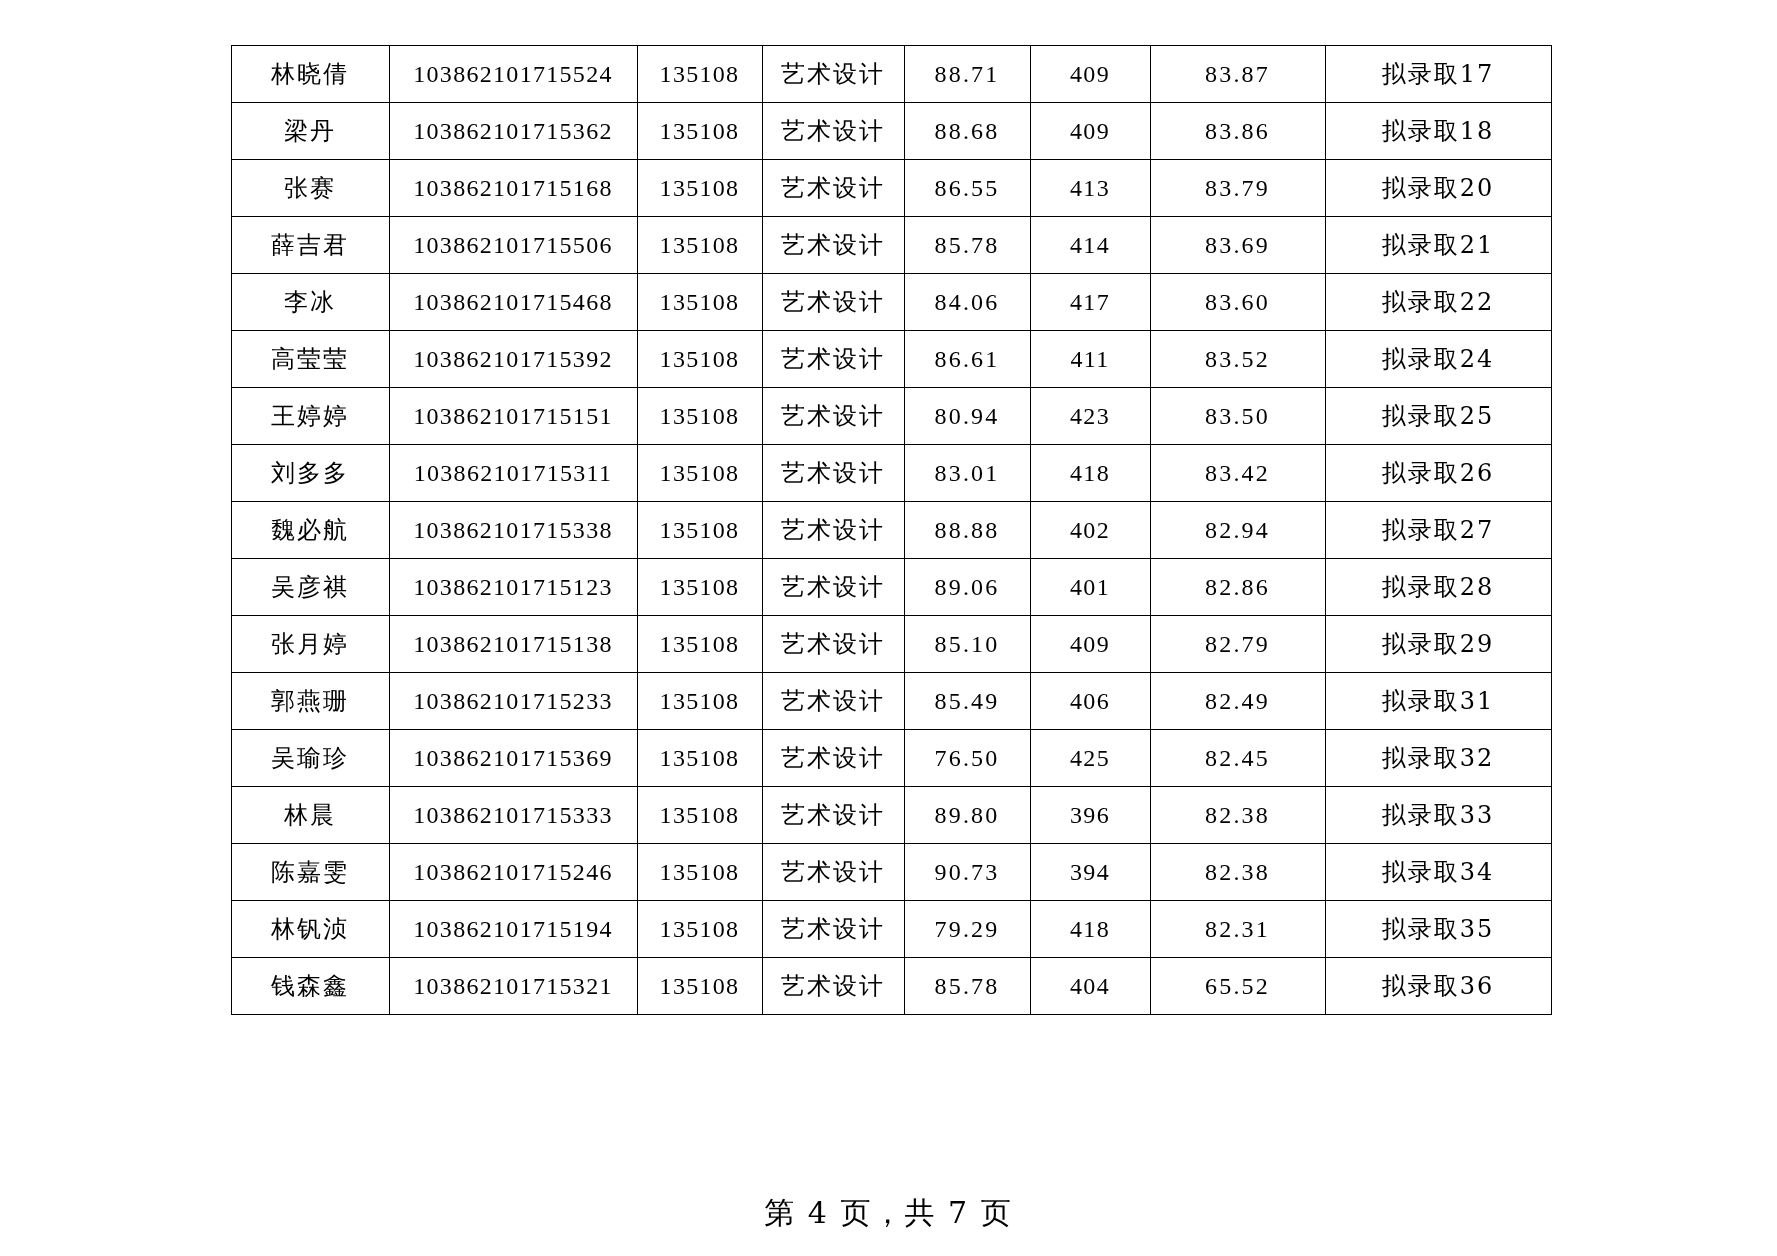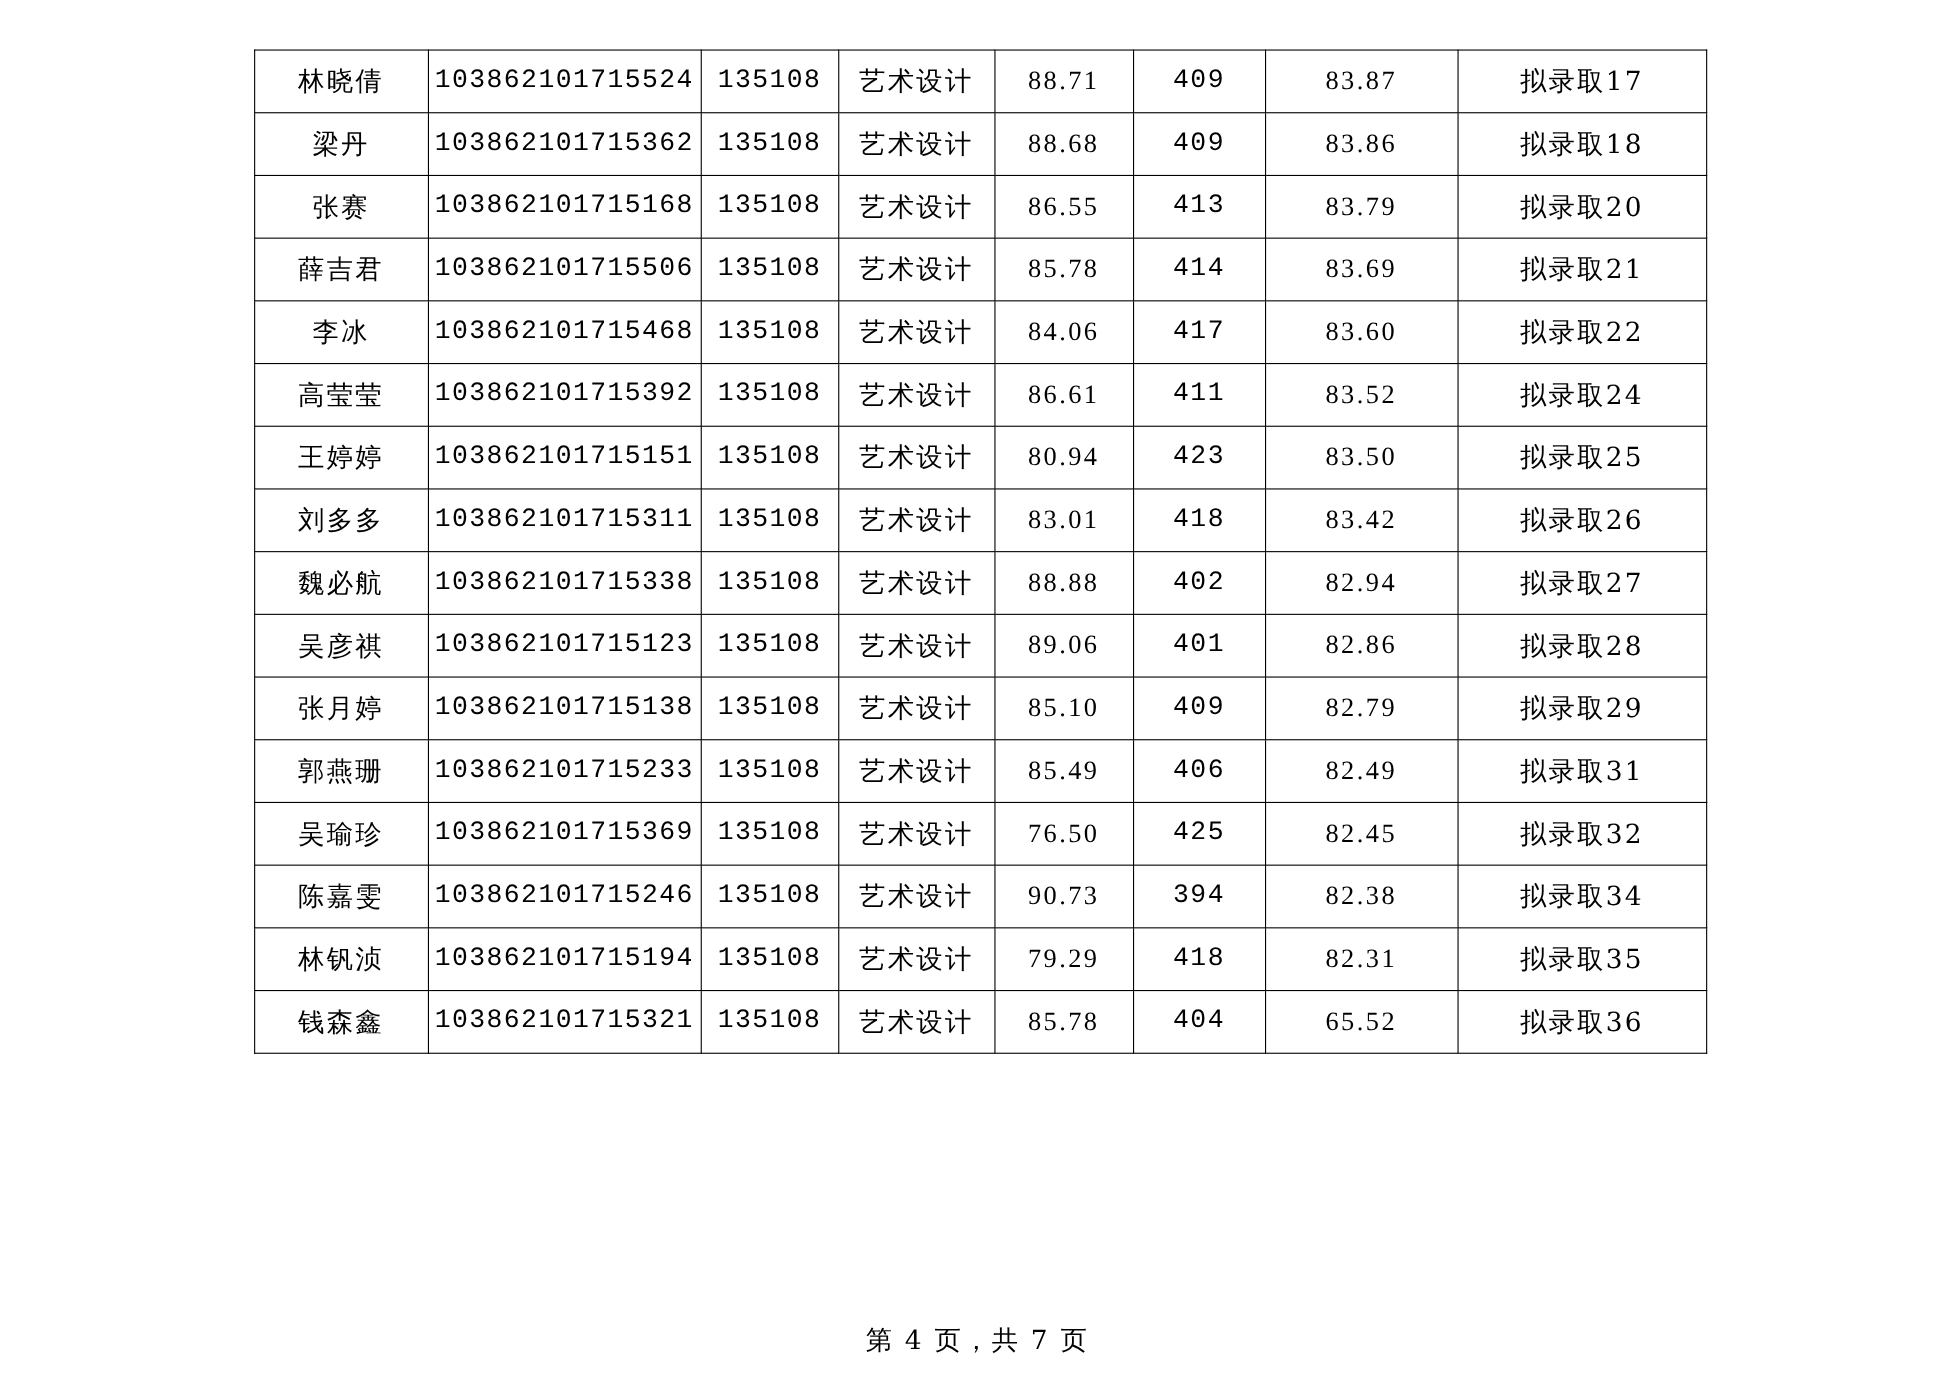--- a/index.html
+++ b/index.html
@@ -50,36 +50,36 @@
   col.c-score1 { width: 126px; }
   col.c-score2 { width: 120px; }
   col.c-total  { width: 175px; }
   col.c-status { width: 226px; }
 
   .cn {
     font-family: "DejaVu Serif", "Liberation Serif", serif;
     letter-spacing: 2px;
   }
   .num {
-    font-family: Liberation Mono, monospace;
+    font-family: Liberation Serif, serif;
     letter-spacing: 1.3px;
     font-size: 23.5px;
   }
   .dec {
     font-family: Liberation Serif, serif;
     letter-spacing: 2.2px;
     font-size: 23.5px;
   }
   .footer {
     position: absolute;
     left: 0;
     right: 0;
     bottom: 22px;
     text-align: center;
-    font-size: 24px;
+    font-size: 30px;
     font-family: "DejaVu Serif", "Liberation Serif", serif;
     letter-spacing: 2px;
   }
 </style>
 </head>
 <body>
 
 <div class="page">
   <div class="table-wrap">
     <table class="roster">
@@ -218,20 +218,30 @@
             <td class="cn">吴瑜珍</td>
             <td class="num">103862101715369</td>
             <td class="num">135108</td>
             <td class="cn">艺术设计</td>
             <td class="dec">76.50</td>
             <td class="num">425</td>
             <td class="dec">82.45</td>
             <td class="cn">拟录取32</td>
           </tr>
           <tr>
+            <td class="cn">林晨</td>
+            <td class="num">103862101715333</td>
+            <td class="num">135108</td>
+            <td class="cn">艺术设计</td>
+            <td class="dec">89.80</td>
+            <td class="num">396</td>
+            <td class="dec">82.38</td>
+            <td class="cn">拟录取33</td>
+          </tr>
+          <tr>
             <td class="cn">陈嘉雯</td>
             <td class="num">103862101715246</td>
             <td class="num">135108</td>
             <td class="cn">艺术设计</td>
             <td class="dec">90.73</td>
             <td class="num">394</td>
             <td class="dec">82.38</td>
             <td class="cn">拟录取34</td>
           </tr>
           <tr>

